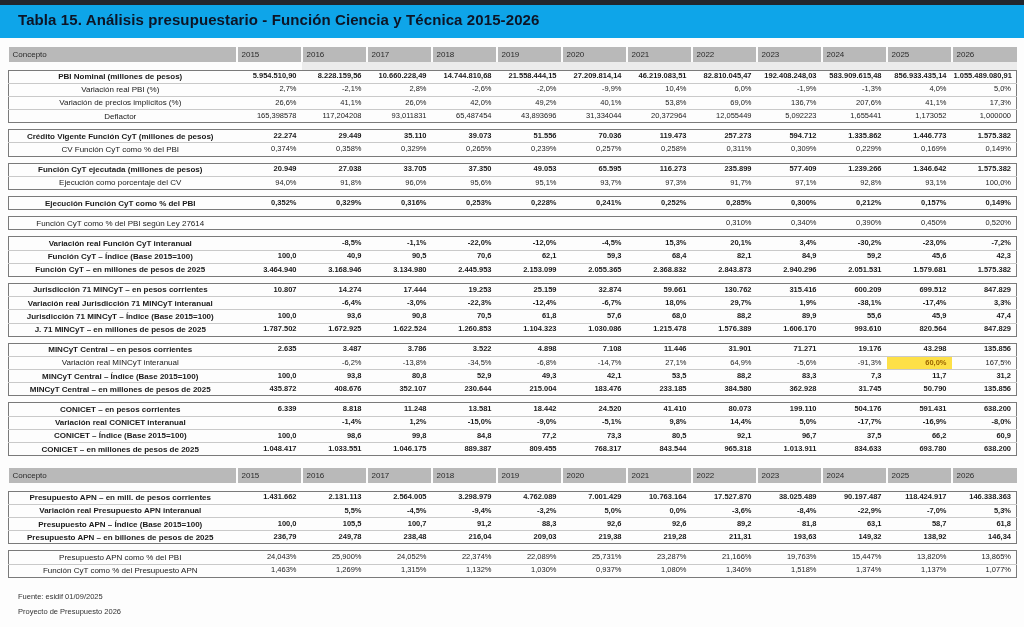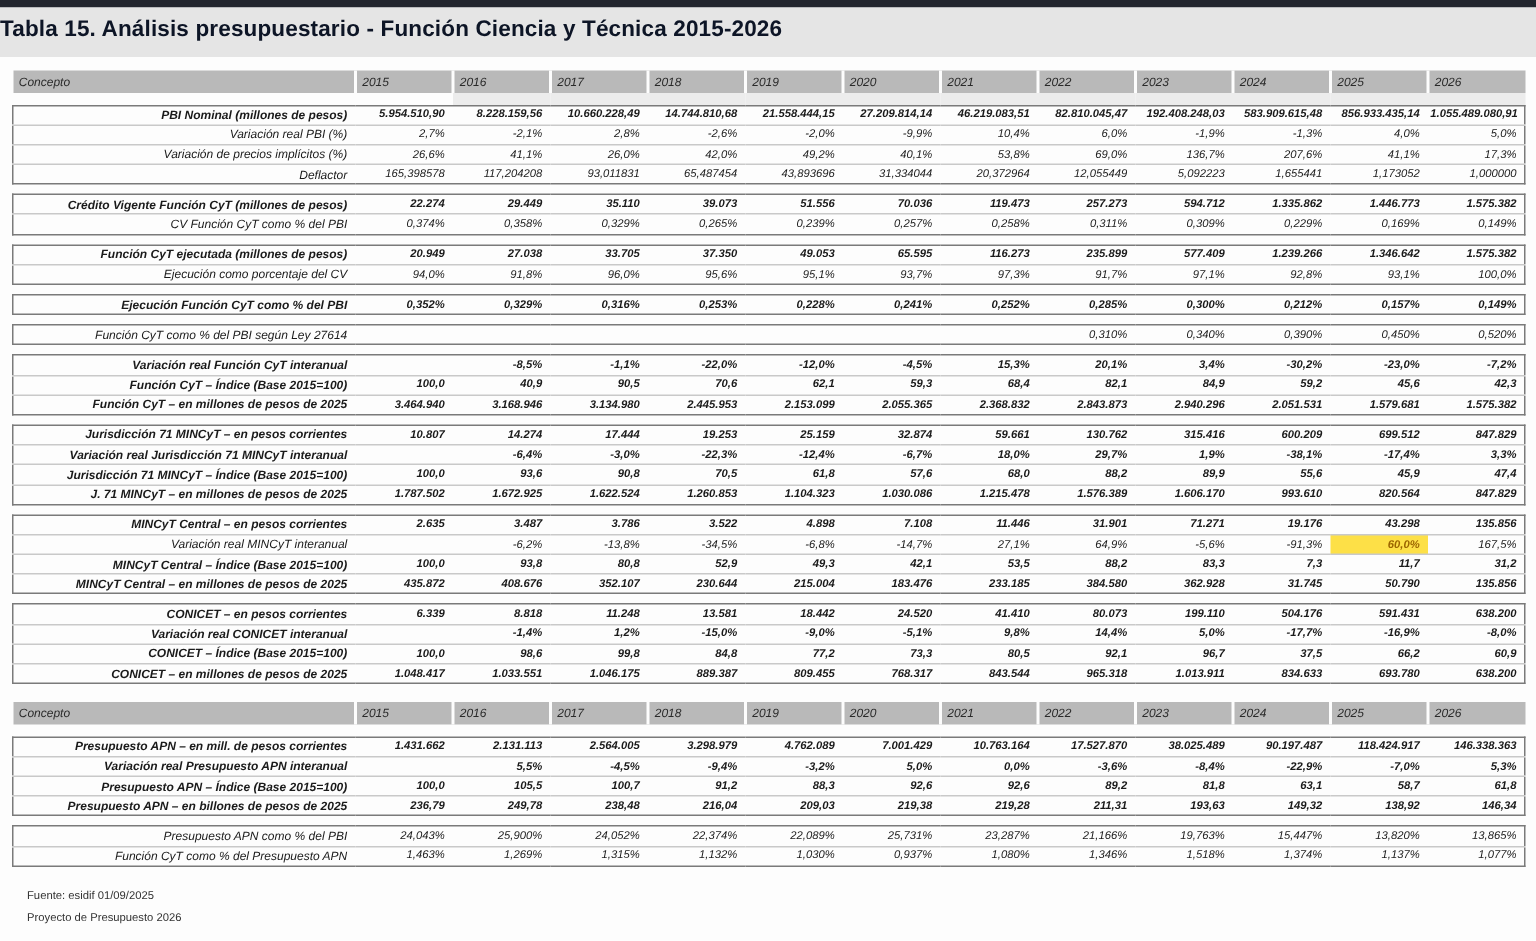--- a/index.html
+++ b/index.html
@@ -6,35 +6,34 @@
   html,body { margin:0; padding:0; }
   body {
     width:1024px; height:627px; overflow:hidden;
     background:#ffffff;
     font-family:"Liberation Sans", sans-serif;
     color:#1a1a1a;
   }
   .page { position:relative; width:1024px; height:627px; background:#fdfdfd; }
   .top-strip { height:5px; background:#23262e; }
   .title-bar {
-    background:#e5e5e5;
-    padding:6px 18px 10px 0;
+    background:#0ea5e9;
+    padding:6px 18px 10px 18px;
     height:33px;
   }
   .title-bar h1 {
     margin:0; font-size:15px; font-weight:bold; color:#0d1526;
     letter-spacing:0.1px;
   }
   .content { padding:9px 8px 0 8px; }
 
   table.budget {
     border-collapse:collapse;
     table-layout:fixed;
     width:1008px;
-    font-style:italic;
   }
   table.budget + table.budget { margin-top:12px; }
   col.c-label { width:228px; }
   col.c-year  { width:65px;  }
 
   thead th {
     background:#b9b9b9;
     font-size:8px; font-weight:normal; color:#2a2a2a;
     padding:3px 4px; text-align:left;
     border-left:2px solid #fdfdfd;
@@ -45,21 +44,21 @@
   tbody.strip td.sh { background:#ececec; }
   tbody.gap td { height:7px; padding:0; border:none; }
 
   tbody.section { border:1px solid #7a7a7a; }
   tbody.section tr + tr td { border-top:1px solid #c9c9c9; }
   td {
     font-size:7.5px; padding:1.5px 5px 1.5px 2px;
     text-align:right; white-space:nowrap; line-height:1.15;
     color:#1a1a1a;
   }
-  td.lbl { font-size:8px; text-align:right; padding-left:0; }
+  td.lbl { font-size:8px; text-align:center; padding-left:0; }
   tr.bold td { font-weight:bold; }
   td.hl { background:#fde047; color:#9c6500; font-weight:bold; }
 
   .footnotes {
     position:absolute; left:18px; bottom:8px;
     font-size:7.5px; color:#333; line-height:2.0;
   }
 </style>
 </head>
 <body>

